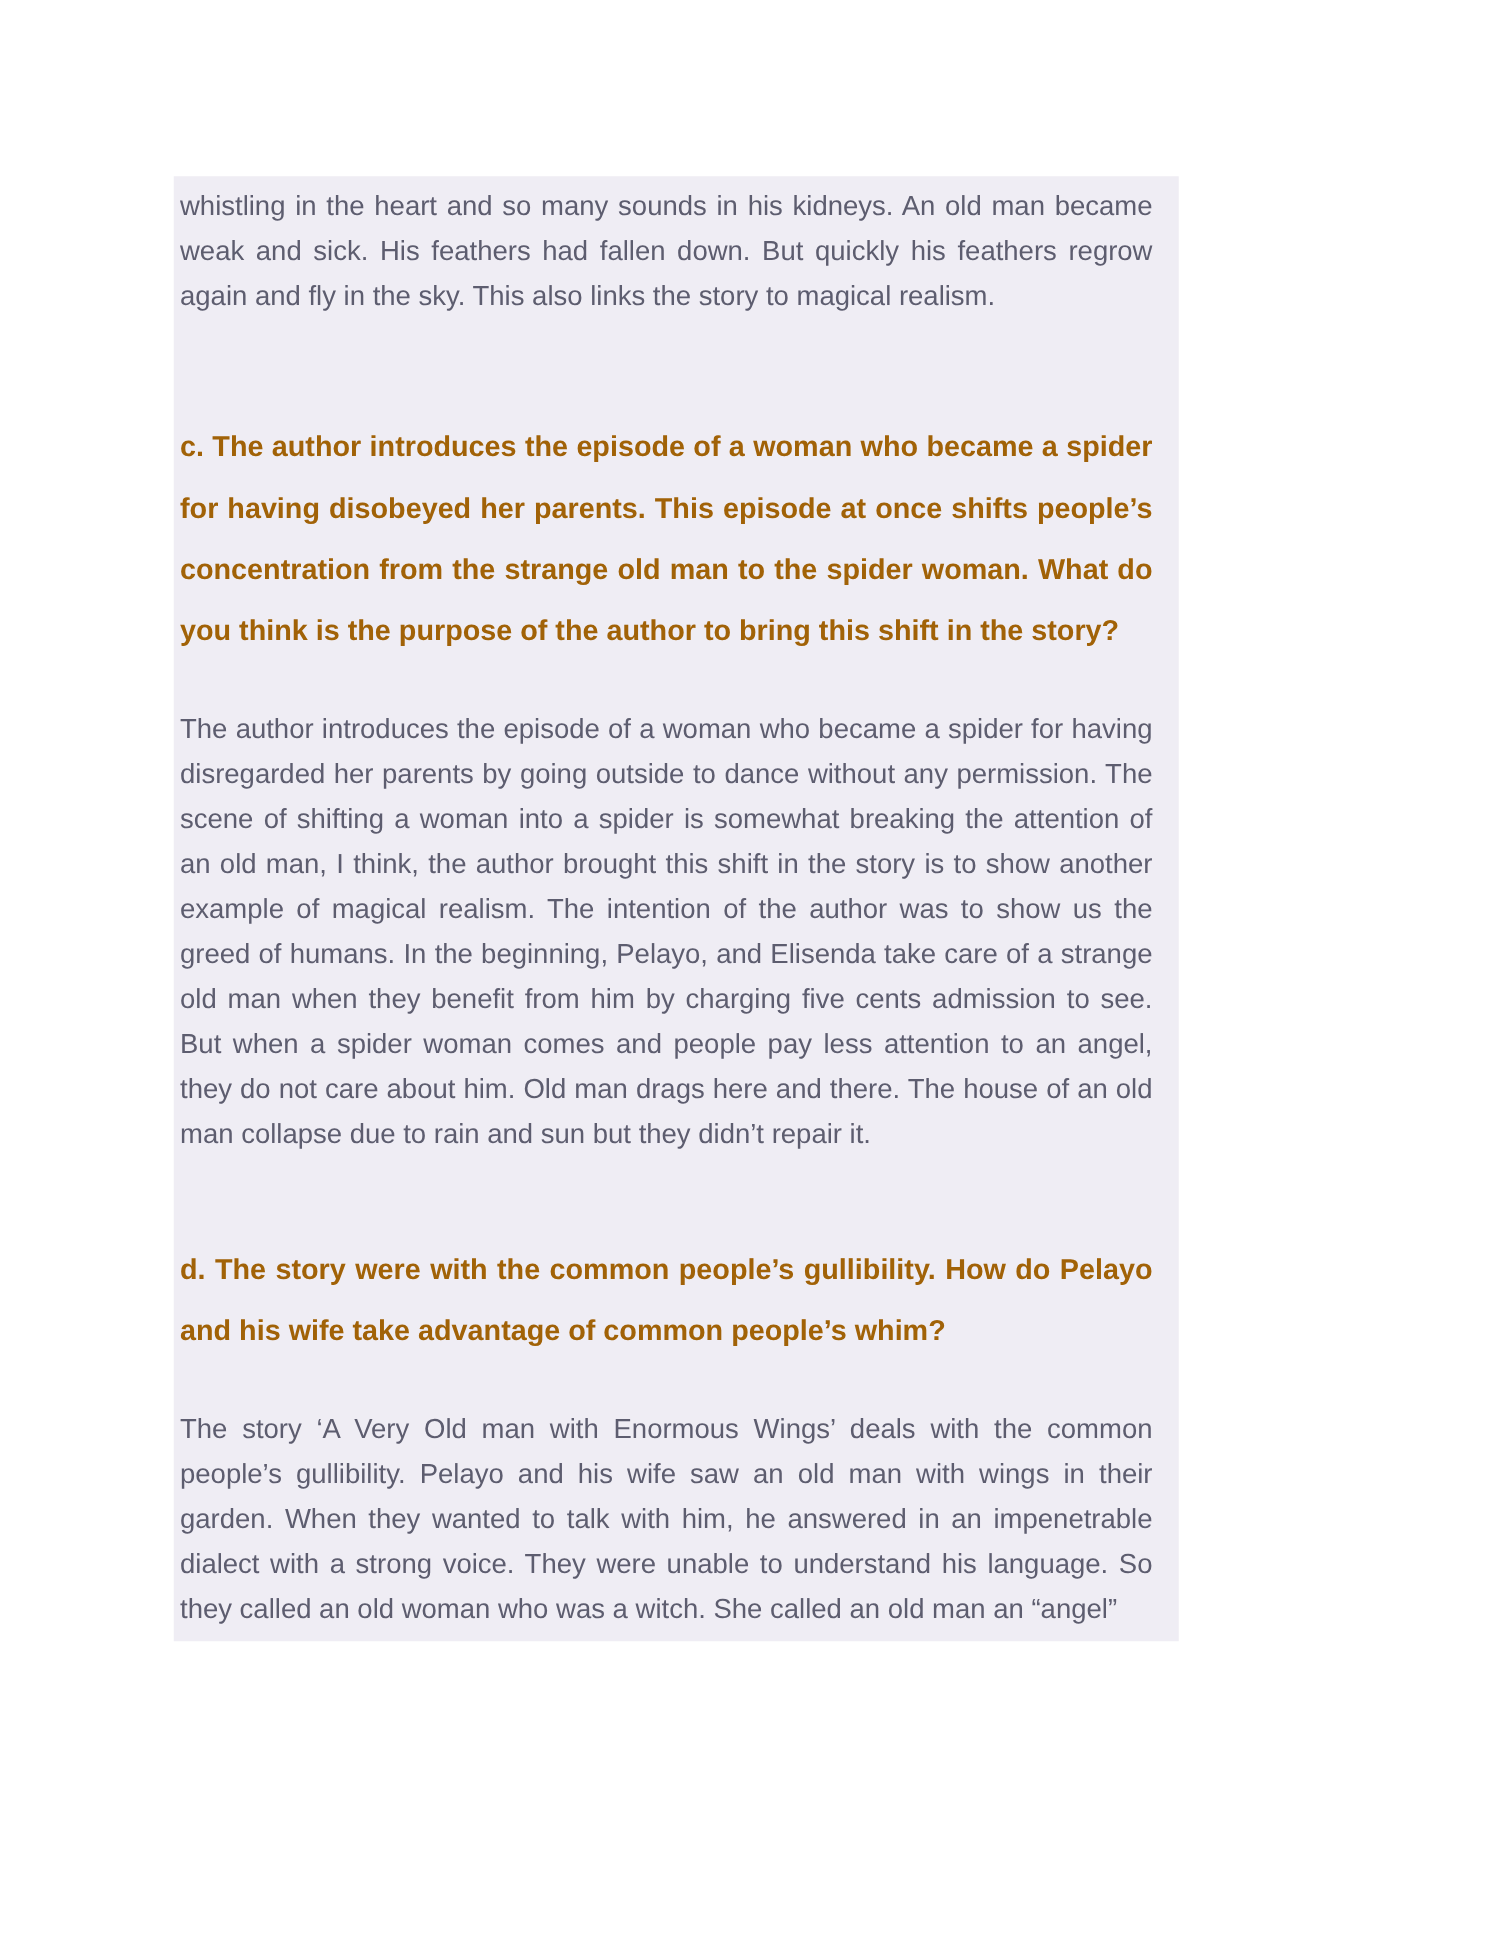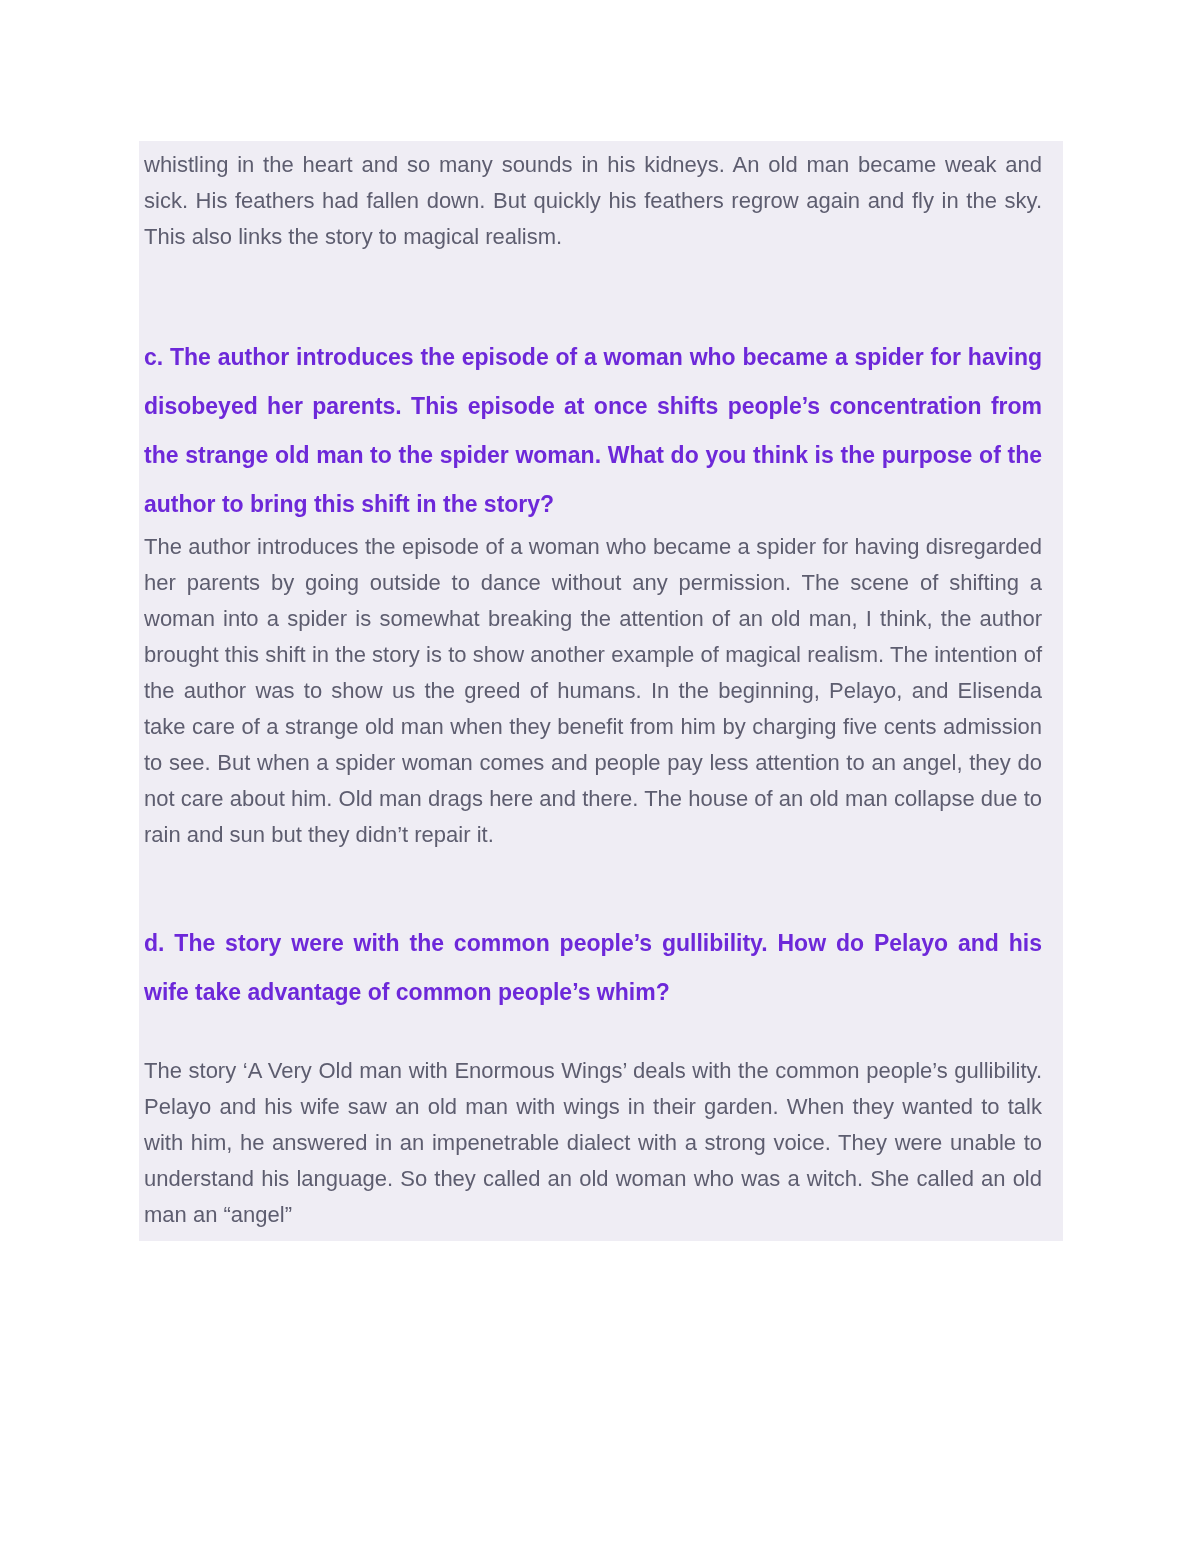--- a/index.html
+++ b/index.html
@@ -12,42 +12,42 @@
     width: 1200px;
     height: 1553px;
     background: #ffffff;
     overflow: hidden;
     font-family: "Liberation Sans", sans-serif;
   }
   .content {
     position: absolute;
     left: 139px;
     top: 141px;
-    width: 924px;
+    width: 804px;
     box-sizing: border-box;
     background: #efedf4;
     padding: 6px 21px 8px 5px;
   }
   .para {
     margin: 0;
     font-size: 22px;
     line-height: 36px;
     color: #5d5d6f;
     text-align: justify;
   }
   .heading {
     margin: 0;
     font-size: 23px;
     line-height: 49px;
     font-weight: bold;
-    color: #6d28d9;
+    color: #a16207;
     text-align: justify;
   }
   .b1 { margin-top: 78px; }  
-  .b2 { }  
+  .b2 { margin-top: 36px; }  
   .b3 { margin-top: 66px; }  
   .b4 { margin-top: 36px; }  
 </style>
 </head>
 <body>
 
 <div class="page">
   <div class="content">
     <p class="para b0">whistling in the heart and so many sounds in his kidneys. An old man became weak and sick. His feathers had fallen down. But quickly his feathers regrow again and fly in the sky. This also links the story to magical realism.</p>
 

